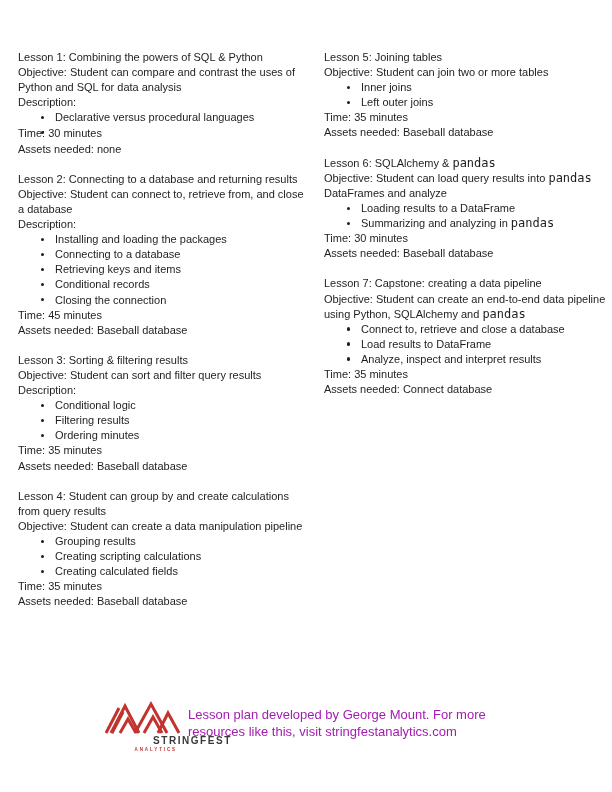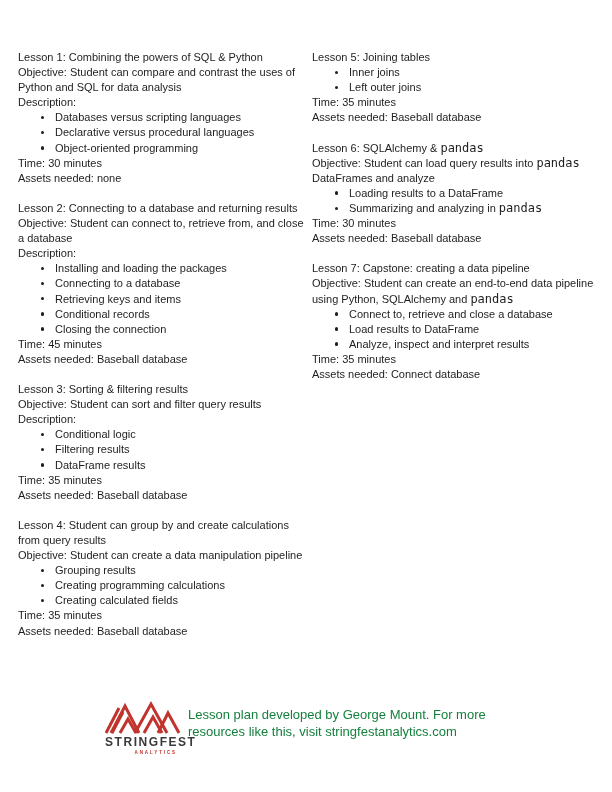--- a/index.html
+++ b/index.html
@@ -6,21 +6,21 @@
   body {
     width: 612px; height: 792px;
     background: #ffffff;
     font-family: "Liberation Sans", "DejaVu Sans", sans-serif;
     -webkit-font-smoothing: antialiased;
   }
   .page { position: relative; width: 612px; height: 792px; background: #ffffff; overflow: hidden; }
 
   .columns {
     position: absolute; left: 18px; top: 50px;
-    display: flex; gap: 6px;
+    display: flex; gap: 18px;
   }
   .col { width: 288px; }
 
   .lesson {
     font-size: 11px; line-height: 15.1px; color: #1e1e1e;
     margin-bottom: 15.1px;
   }
   .lesson div { min-height: 1px; }
 
   .bullet-row { display: flex; padding-left: 22px; }
@@ -34,57 +34,52 @@
   .mono {
     font-family: "DejaVu Sans Mono", "Liberation Mono", monospace;
     font-size: 12px;
   }
 
   
   .logo-block { position: absolute; left: 105px; top: 700px; width: 78px; }
   .logo-block svg { display: block; }
   .logo-wordmark {
     margin-top: 1px;
-    font-size: 12px; font-weight: 700; letter-spacing: 1.55px;
-    color: #3a3a3a; white-space: nowrap;
+    font-size: 10px; font-weight: 700; letter-spacing: 1.55px;
+    color: #3a3a3a; white-space: nowrap; margin-left: 48px;
   }
   .logo-subtext {
     margin-top: 1px; padding-right: 6px;
     font-size: 4.5px; font-weight: 700; letter-spacing: 1.9px;
     color: #c1332d; text-align: right; white-space: nowrap;
   }
   .footer-note {
     position: absolute; left: 188px; top: 707px; width: 320px;
-    font-size: 13px; line-height: 16.5px; color: #15803d;
+    font-size: 13px; line-height: 16.5px; color: #a21caf;
   }
 </style>
 </head>
 <body>
 
 <div class="page">
 
   <div class="columns">
 
     <div class="col">
 
       <div class="lesson">
         <div>Lesson 1: Combining the powers of SQL &amp; Python</div>
         <div>Objective: Student can compare and contrast the uses of Python and SQL for data analysis</div>
         <div>Description:</div>
         <div class="bullet-row">
           <span class="bullet-dot"></span>
-          <span class="bullet-text">Databases versus scripting languages</span>
-        </div>
-        <div class="bullet-row">
-          <span class="bullet-dot"></span>
           <span class="bullet-text">Declarative versus procedural languages</span>
         </div>
         <div class="bullet-row">
           <span class="bullet-dot"></span>
-          <span class="bullet-text">Object-oriented programming</span>
         </div>
         <div>Time: 30 minutes</div>
         <div>Assets needed: none</div>
       </div>
 
       <div class="lesson">
         <div>Lesson 2: Connecting to a database and returning results</div>
         <div>Objective: Student can connect to, retrieve from, and close a database</div>
         <div>Description:</div>
         <div class="bullet-row">
@@ -118,51 +113,52 @@
         <div class="bullet-row">
           <span class="bullet-dot"></span>
           <span class="bullet-text">Conditional logic</span>
         </div>
         <div class="bullet-row">
           <span class="bullet-dot"></span>
           <span class="bullet-text">Filtering results</span>
         </div>
         <div class="bullet-row">
           <span class="bullet-dot"></span>
-          <span class="bullet-text">DataFrame results</span>
+          <span class="bullet-text">Ordering minutes</span>
         </div>
         <div>Time: 35 minutes</div>
         <div>Assets needed: Baseball database</div>
       </div>
 
       <div class="lesson">
         <div>Lesson 4: Student can group by and create calculations from query results</div>
         <div>Objective: Student can create a data manipulation pipeline</div>
         <div class="bullet-row">
           <span class="bullet-dot"></span>
           <span class="bullet-text">Grouping results</span>
         </div>
         <div class="bullet-row">
           <span class="bullet-dot"></span>
-          <span class="bullet-text">Creating programming calculations</span>
+          <span class="bullet-text">Creating scripting calculations</span>
         </div>
         <div class="bullet-row">
           <span class="bullet-dot"></span>
           <span class="bullet-text">Creating calculated fields</span>
         </div>
         <div>Time: 35 minutes</div>
         <div>Assets needed: Baseball database</div>
       </div>
 
     </div>
 
     <div class="col">
 
       <div class="lesson">
         <div>Lesson 5: Joining tables</div>
+        <div>Objective: Student can join two or more tables</div>
         <div class="bullet-row">
           <span class="bullet-dot"></span>
           <span class="bullet-text">Inner joins</span>
         </div>
         <div class="bullet-row">
           <span class="bullet-dot"></span>
           <span class="bullet-text">Left outer joins</span>
         </div>
         <div>Time: 35 minutes</div>
         <div>Assets needed: Baseball database</div>

